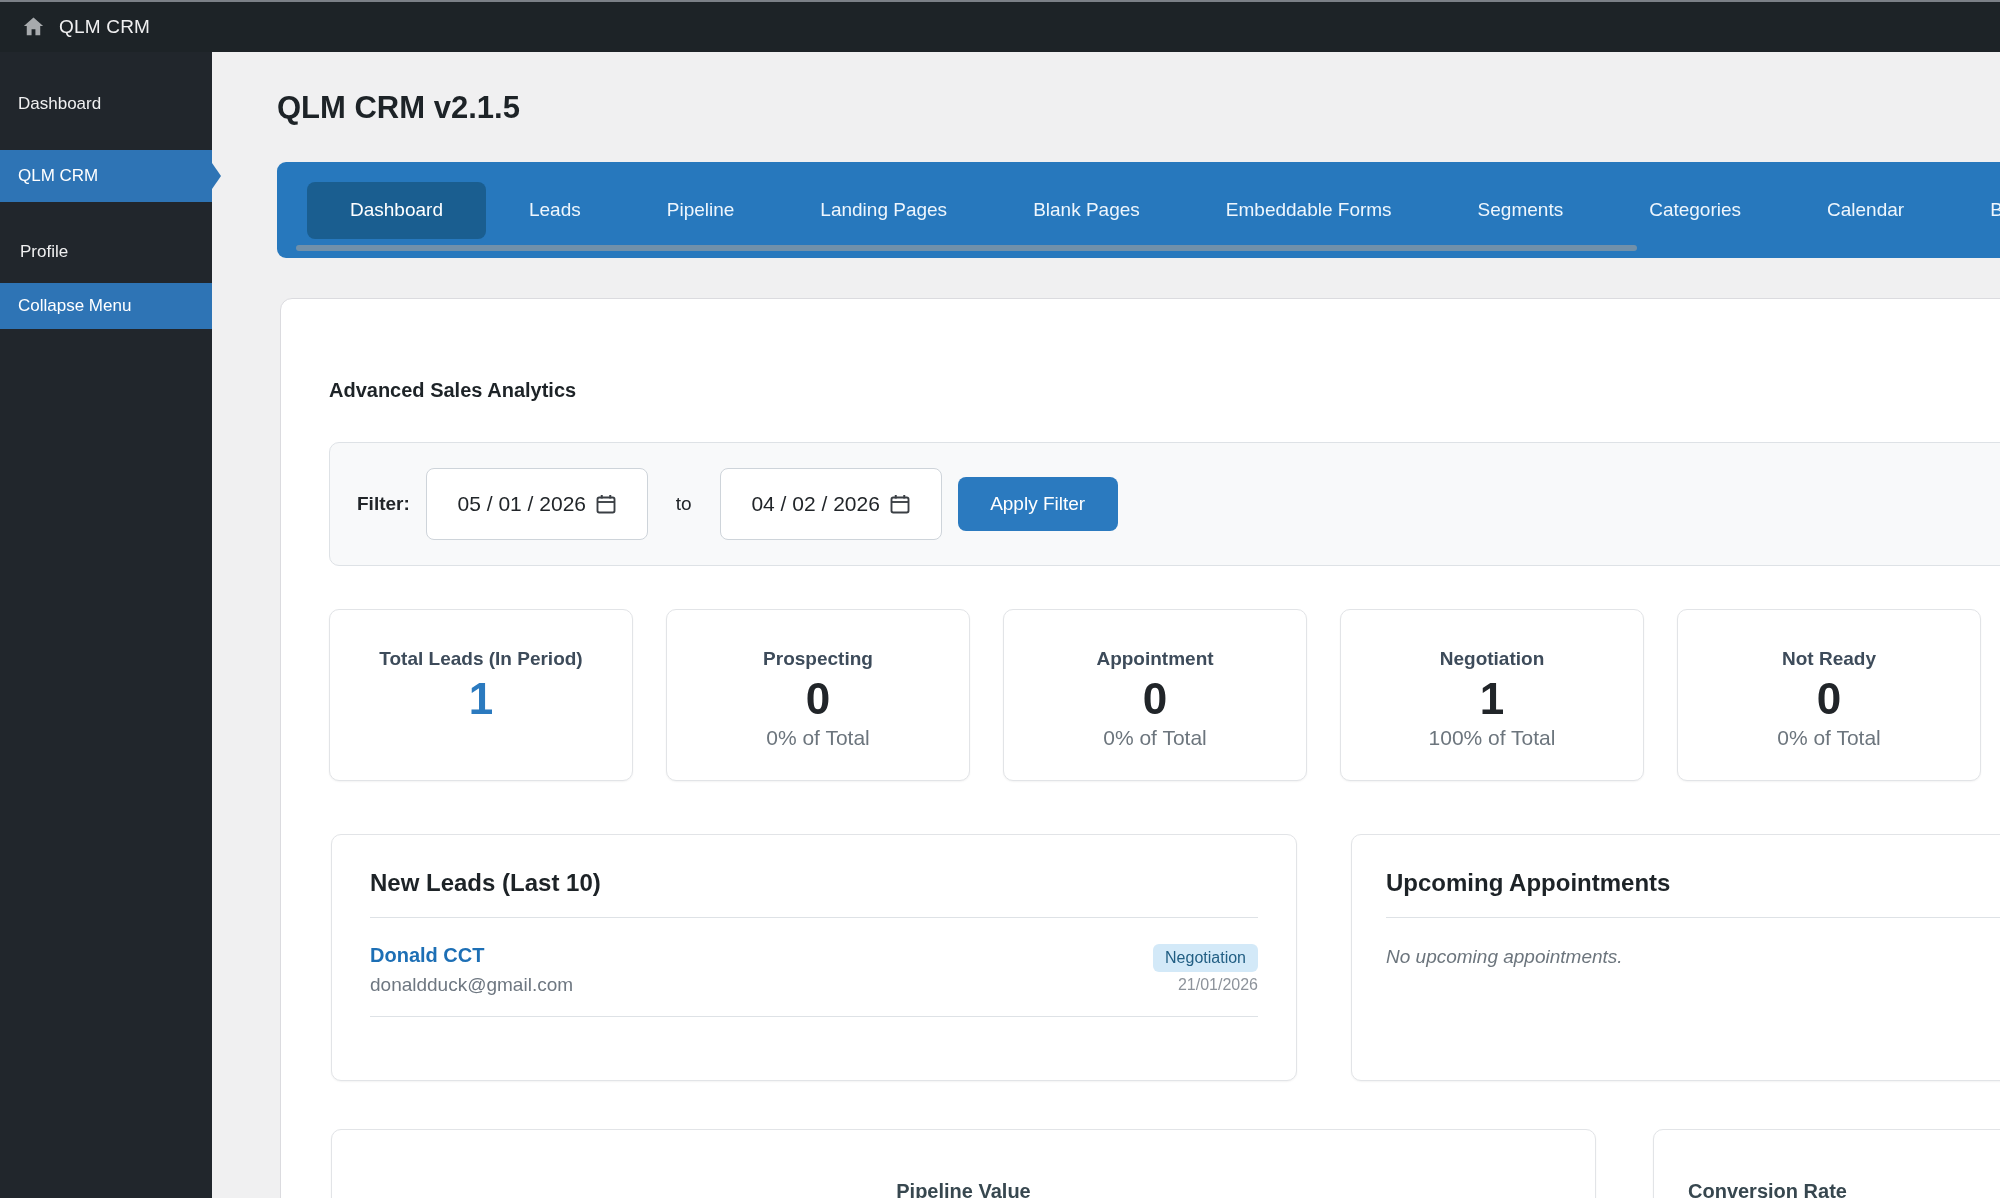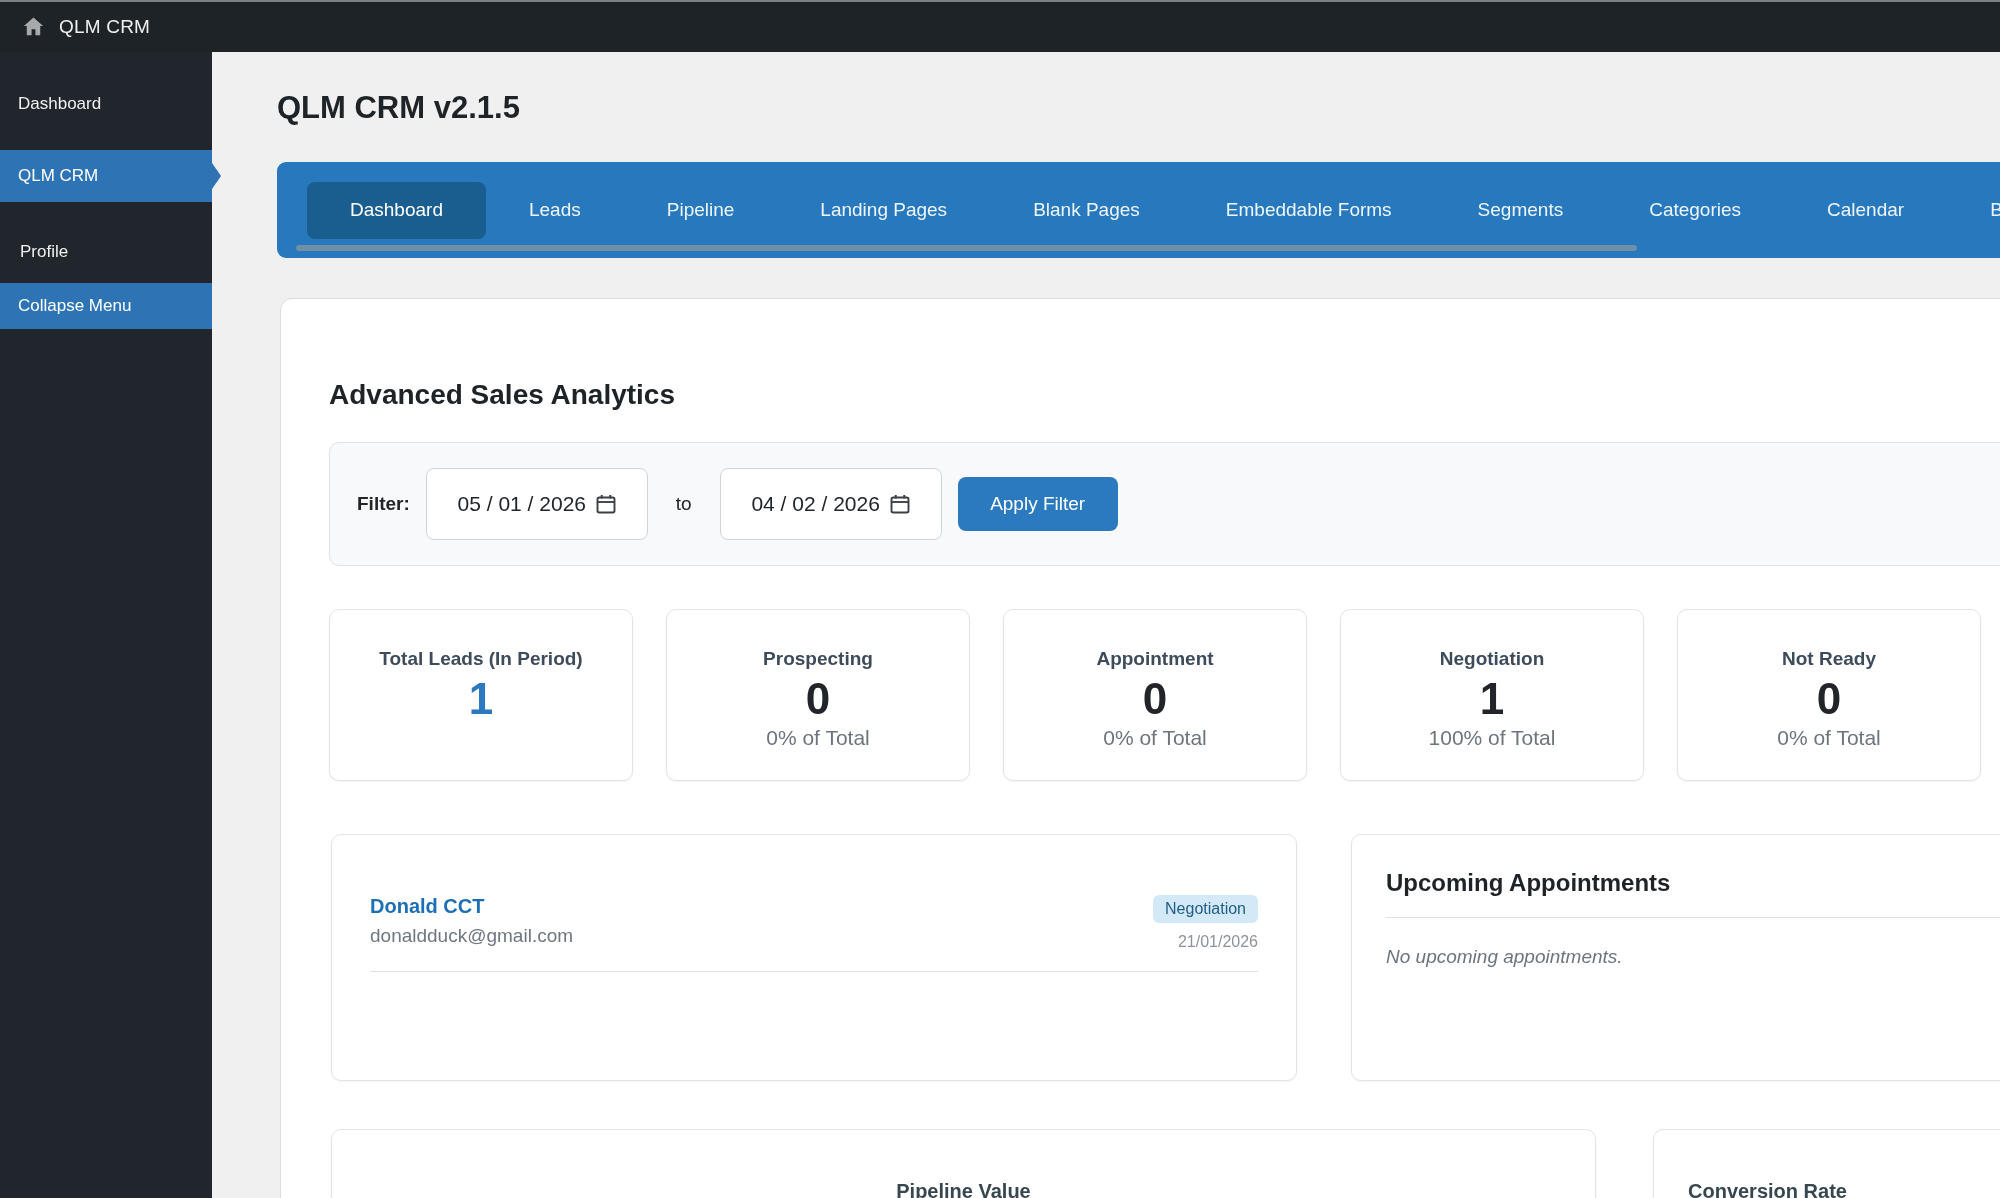--- a/index.html
+++ b/index.html
@@ -64,21 +64,21 @@
     background:#8396a5; opacity:.8; border-radius:3px;
   }
 
   
   .panel {
     position:absolute; left:280px; top:298px; width:1740px; height:940px;
     background:#ffffff; border:1px solid #dbdbdf; border-radius:12px;
   }
   .analytics-heading {
     position:absolute; left:48px; top:80px;
-    font-size:28px; font-weight:700; color:#1d2327;
+    font-size:20px; font-weight:700; color:#1d2327;
   }
 
   
   .filter-bar {
     position:absolute; left:48px; top:143px; width:1700px; height:124px;
     background:#f8f9fa; border:1px solid #dee2e6; border-radius:10px;
     display:flex; align-items:center; padding-left:27px; gap:16px;
   }
   .filter-label { font-size:19px; font-weight:700; color:#212529; }
   .date-input {
@@ -123,21 +123,21 @@
     margin-top:26px; padding-bottom:20px; border-bottom:1px solid #dee2e6;
     display:flex; justify-content:space-between; align-items:flex-start;
   }
   .lead-name { font-size:20px; font-weight:700; color:#1d6fb5; cursor:pointer; }
   .lead-email { font-size:19px; color:#6e7781; margin-top:7px; }
   .lead-right { display:flex; flex-direction:column; align-items:flex-end; }
   .status-badge {
     background:#d3e9f8; color:#215e83; font-size:16px;
     padding:5px 12px; border-radius:6px;
   }
-  .lead-date { font-size:16px; color:#8d939b; margin-top:10px; }
+  .lead-date { font-size:16px; color:#8d939b; margin-top:4px; }
   .empty-msg { margin-top:28px; font-size:19px; font-style:italic; color:#6c757d; }
 
   
   .card-pipeline { left:50px;   top:830px; width:1265px; height:360px; padding-top:50px; }
   .card-conv     { left:1372px; top:830px; width:800px;  height:360px; padding:50px 0 0 34px; }
   .chart-title-center { font-size:20px; font-weight:700; color:#37474f; text-align:center; }
   .chart-title-left   { font-size:20px; font-weight:700; color:#37474f; }
 </style>
 </head>
 <body>
@@ -238,20 +238,21 @@
       <div class="stat-sub">100% of Total</div>
     </div>
     <div class="stat-card">
       <div class="stat-label">Not Ready</div>
       <div class="stat-value">0</div>
       <div class="stat-sub">0% of Total</div>
     </div>
   </div>
 
   <div class="card card-leads">
+    <div class="card-heading">New Leads (Last 10)</div>
     <div class="lead-row">
       <div>
         <div class="lead-name">Donald CCT</div>
         <div class="lead-email">donaldduck@gmail.com</div>
       </div>
       <div class="lead-right">
         <span class="status-badge">Negotiation</span>
         <span class="lead-date">21/01/2026</span>
       </div>
     </div>

